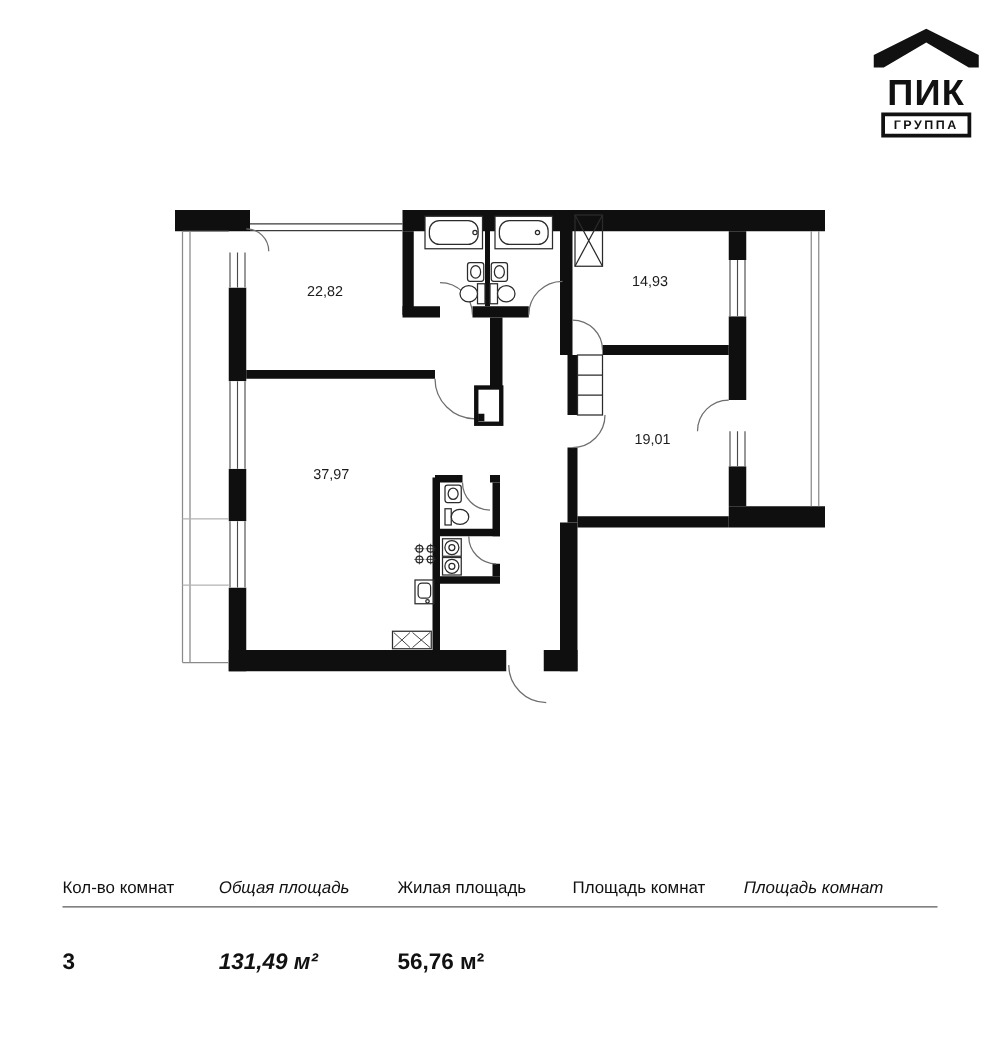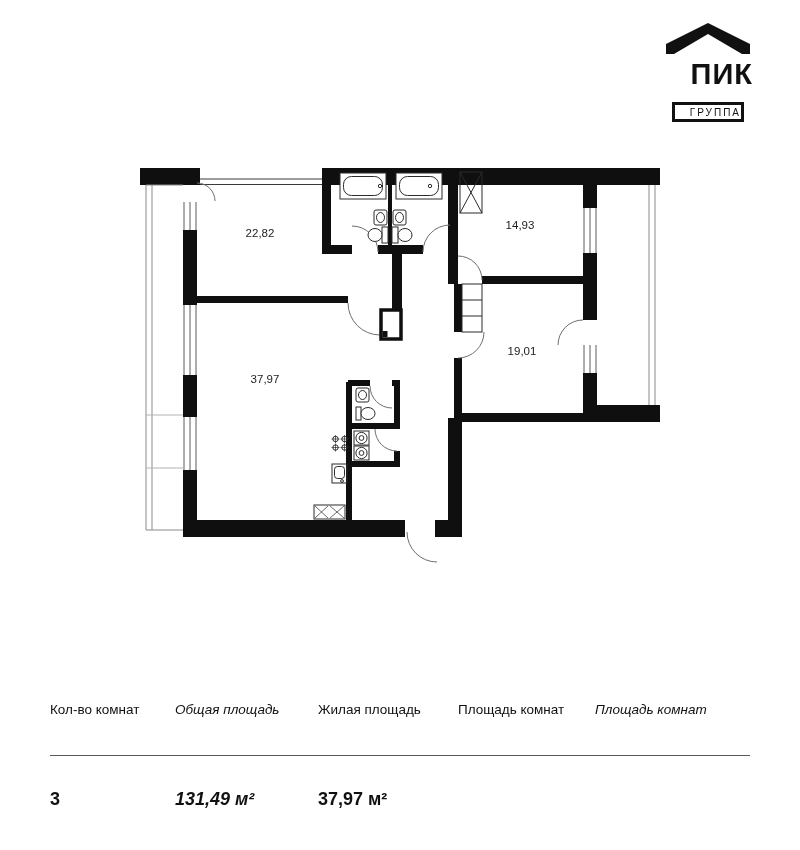--- a/index.html
+++ b/index.html
@@ -1,28 +1,28 @@
 <!DOCTYPE html>
 <html><head>
 <meta charset="utf-8">
 <style>
   html,body{margin:0;padding:0;background:#fff;}
   .stage{position:relative;width:800px;height:850px;background:#ffffff;overflow:hidden;
          font-family:"Liberation Sans", sans-serif;color:#111;}
   
-  .logo{position:absolute;left:663px;top:22px;width:90px;text-align:right;}
+  .logo{position:absolute;left:696px;top:22px;width:90px;text-align:center;}
   .logo-name{font-size:29px;font-weight:800;letter-spacing:1px;line-height:1;margin-top:1px;color:#111;}
-  .logo-box{margin:13px auto 0;border:3px solid #111;width:66px;font-size:10px;font-weight:400;
+  .logo-box{margin:0 auto 0;border:3px solid #111;width:66px;font-size:10px;font-weight:700;
             letter-spacing:2px;padding:2px 0 1px;color:#111;}
   
   .plan{position:absolute;left:130px;top:155px;width:540px;height:420px;}
   .room-label{font-size:11.5px;fill:#1c1c1c;}
   
   .summary{position:absolute;left:50px;top:702px;width:700px;}
-  .hdr-row{display:flex;font-size:13.5px;color:#111;padding-bottom:38px;border-bottom:1px solid #5a5a5a;}
+  .hdr-row{display:flex;font-size:13.5px;color:#111;padding-bottom:8px;border-bottom:1px solid #5a5a5a;}
   .val-row{display:flex;font-size:18px;font-weight:600;color:#111;margin-top:24px;line-height:38px;}
   .c1{width:125px;} .c2{width:143px;font-style:italic;} .c3{width:140px;} .c4{width:137px;} .c5{width:155px;font-style:italic;}
 </style>
 </head>
 <body>
 
 <div class="stage">
 
   <div class="logo">
     <svg width="90" height="33" viewBox="0 0 90 33">
@@ -209,17 +209,17 @@
     <div class="hdr-row">
       <div class="c1">Кол-во комнат</div>
       <div class="c2">Общая площадь</div>
       <div class="c3">Жилая площадь</div>
       <div class="c4">Площадь комнат</div>
       <div class="c5">Площадь комнат</div>
     </div>
     <div class="val-row">
       <div class="c1">3</div>
       <div class="c2">131,49 м²</div>
-      <div class="c4">37,97 м²</div>
+      <div class="c3">56,76 м²</div>
     </div>
   </div>
 
 </div>
 
 </body></html>

